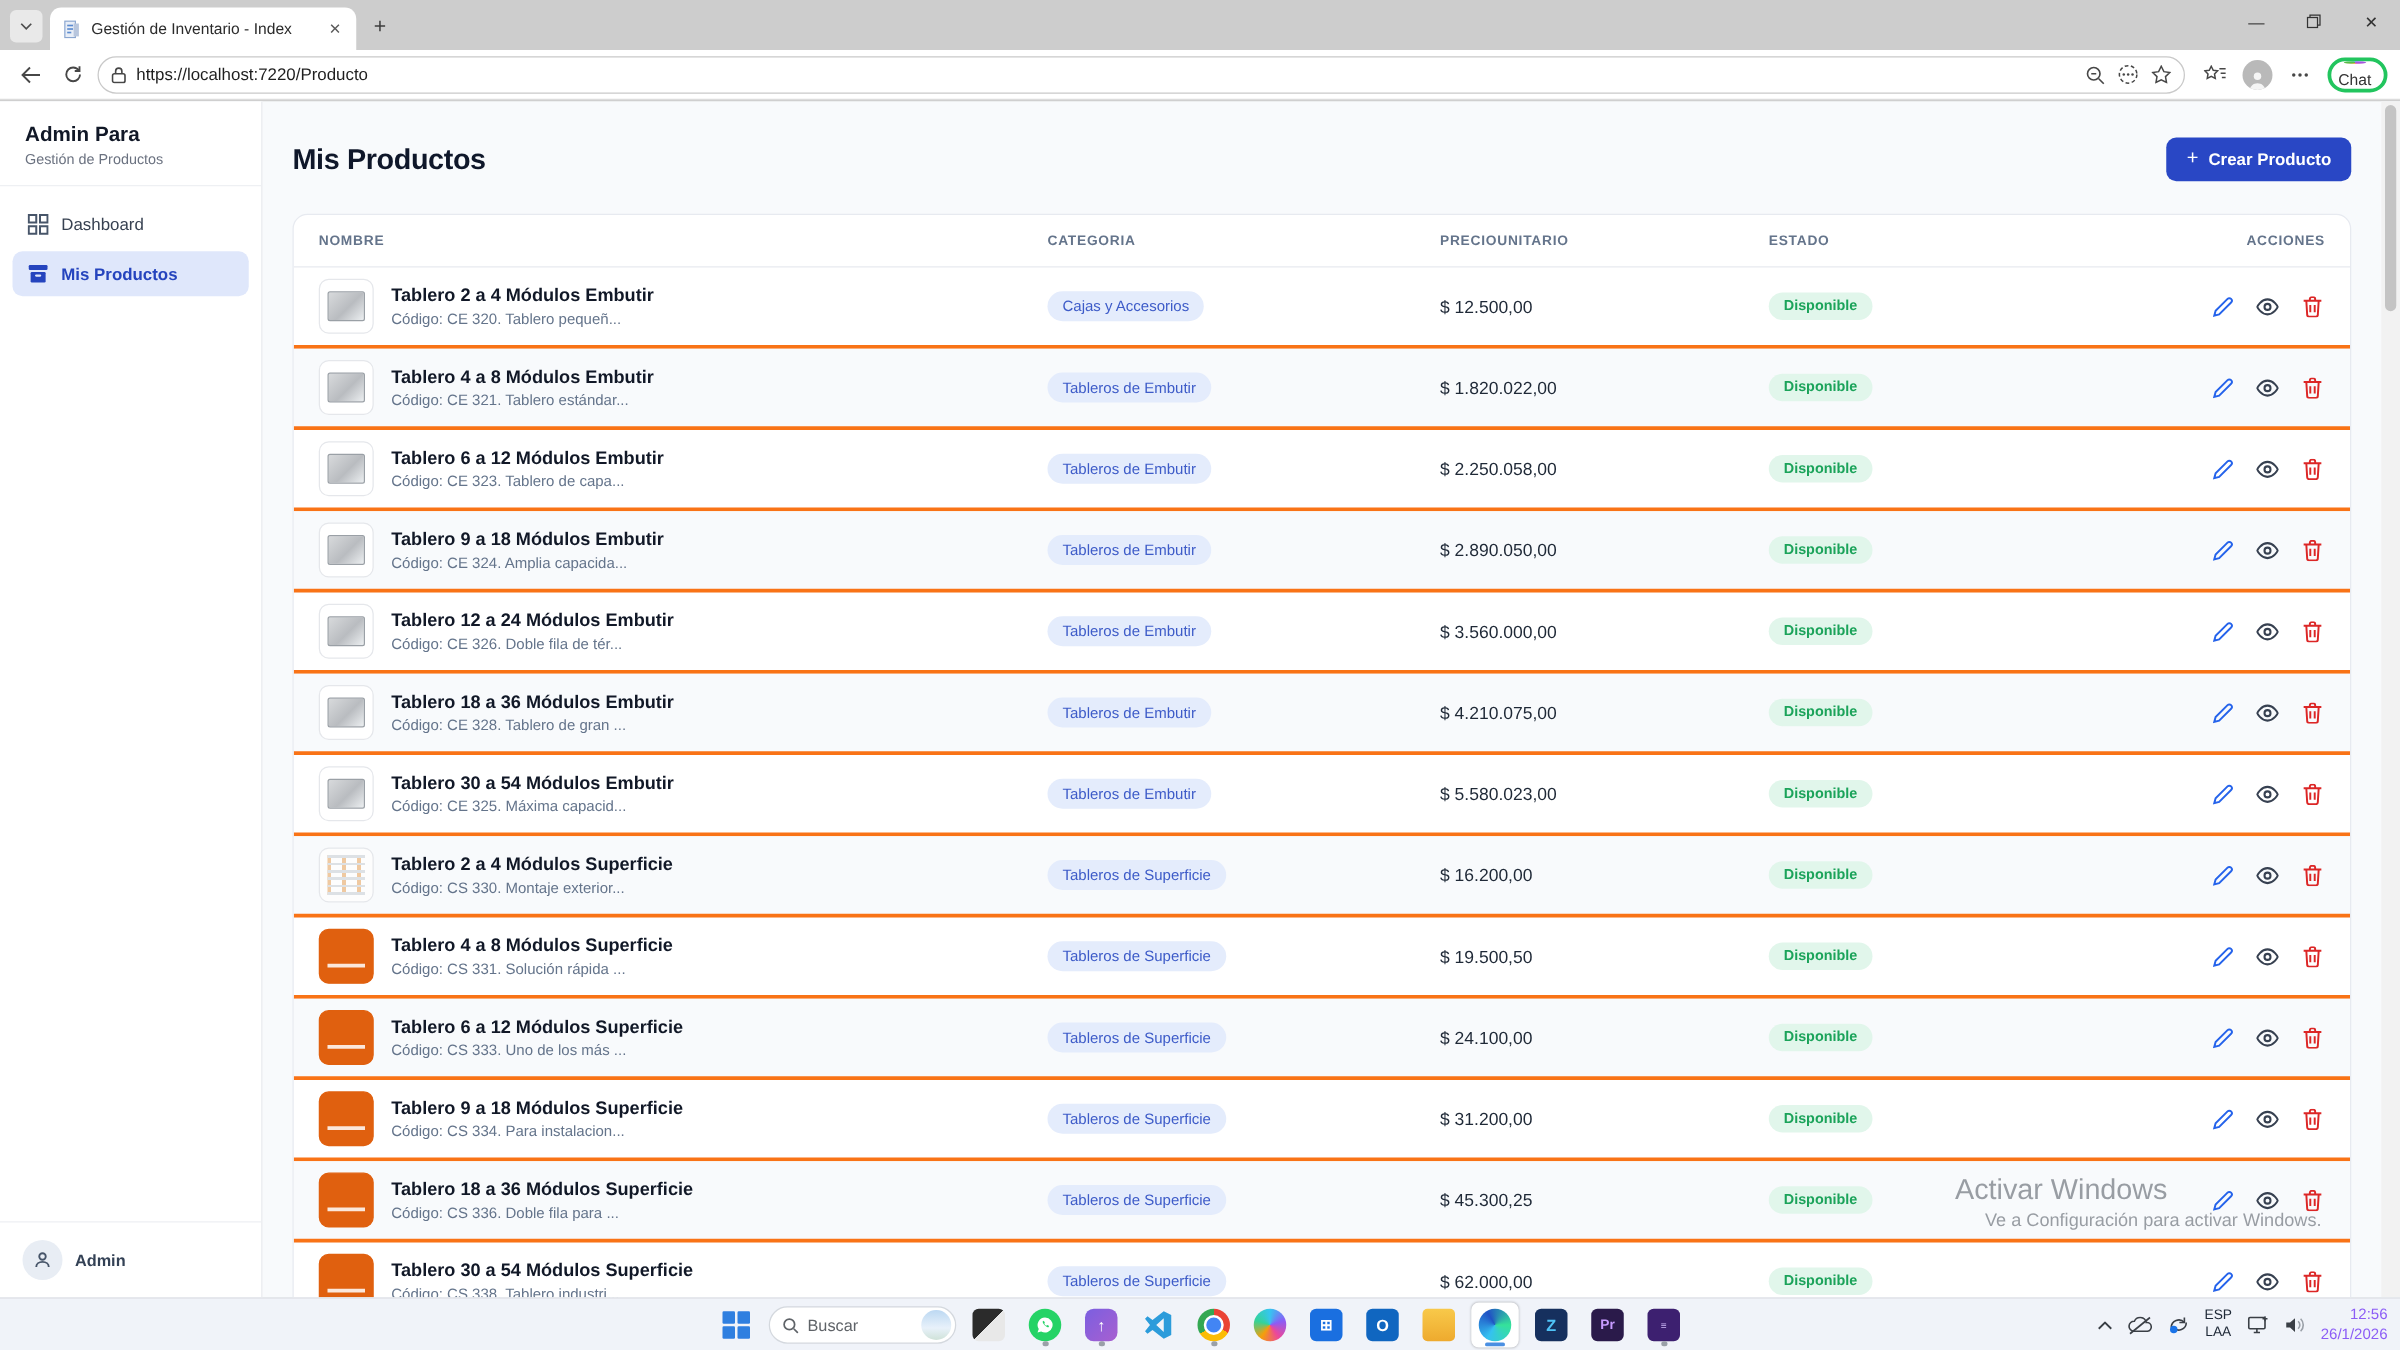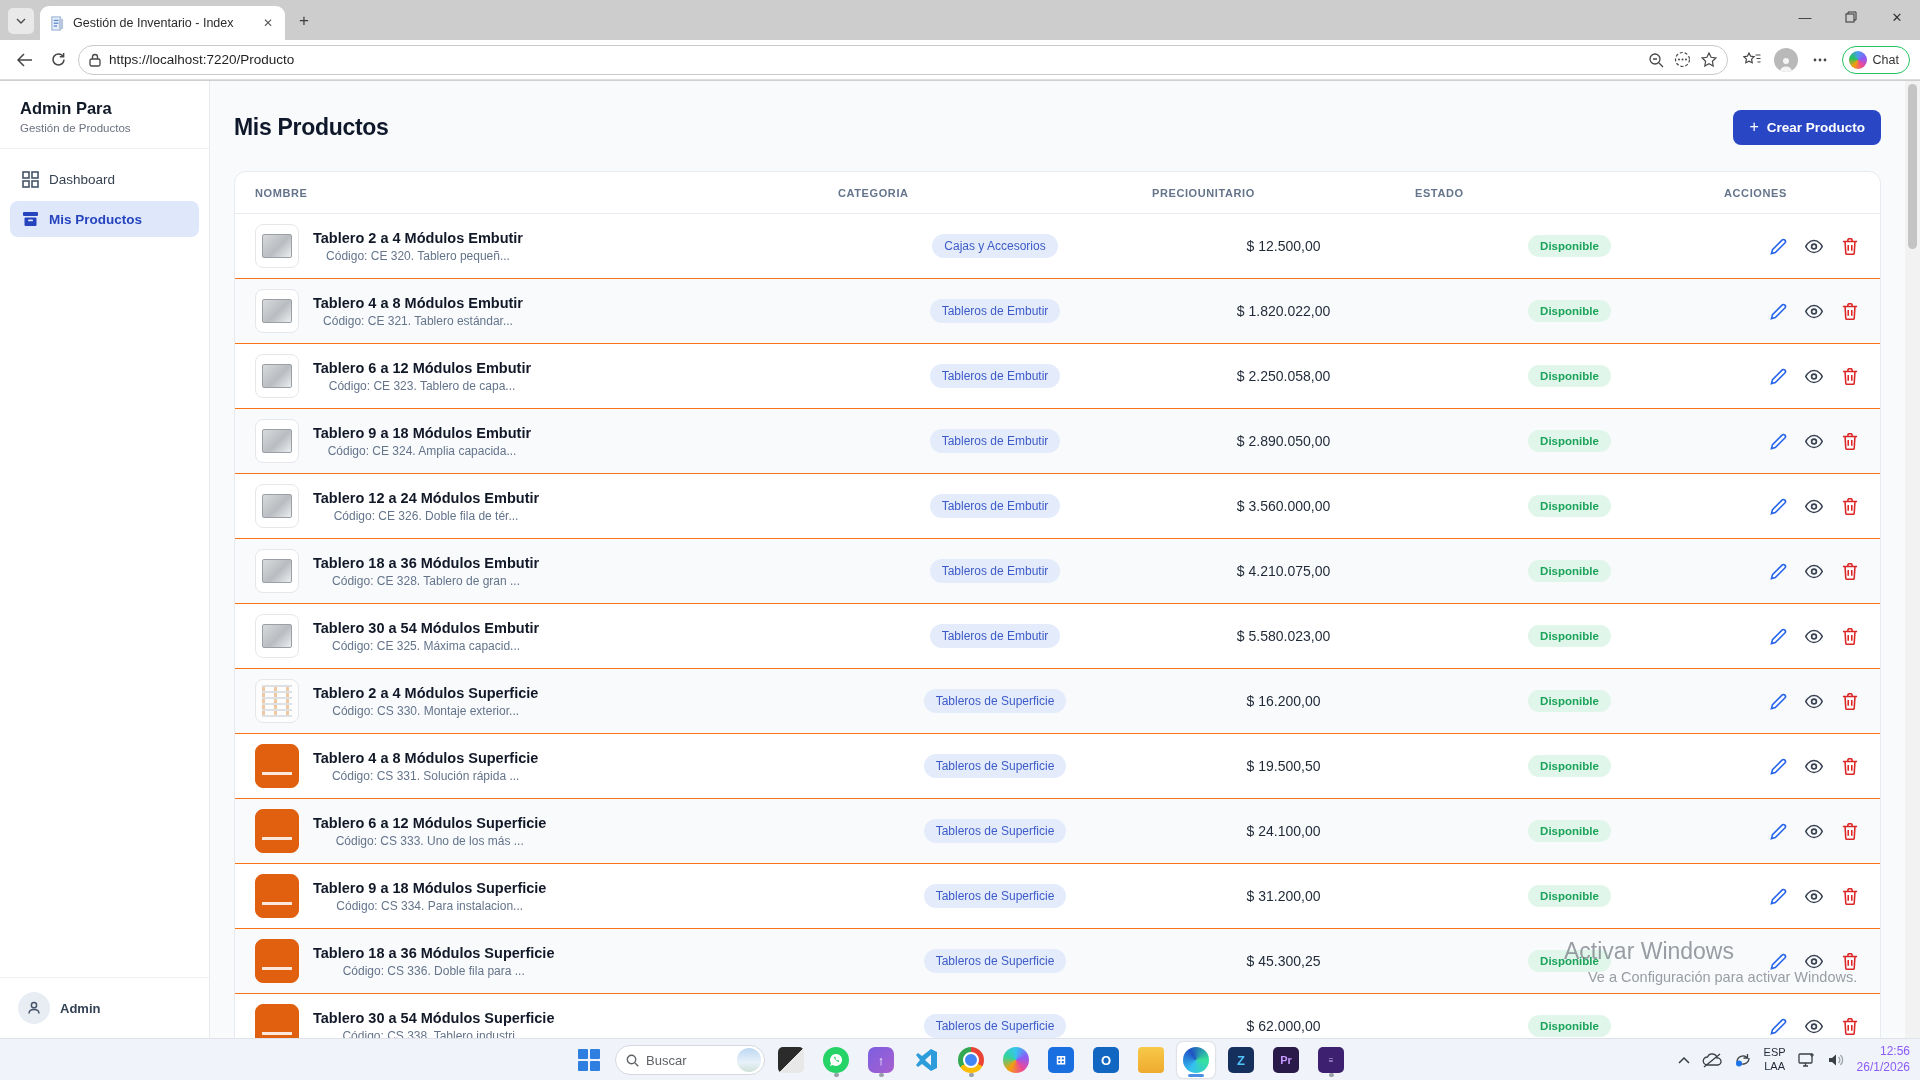--- a/index.html
+++ b/index.html
@@ -23,22 +23,22 @@
 
   .toolbar { height:40px; background:#ffffff; display:flex; align-items:center; padding:0 10px; gap:6px;
     border-bottom:1px solid #dcdcdc; }
   .nav-icon { width:28px; height:28px; display:flex; align-items:center; justify-content:center; color:#474747; border-radius:5px; }
   .addressbar { flex:1; height:30px; border:1px solid #c9c9c9; border-radius:15px; display:flex; align-items:center;
     padding:0 10px; gap:8px; background:#fff; }
   .url-text { font-size:13.5px; color:#1f1f1f; flex:1; }
   .addr-right { display:flex; align-items:center; gap:10px; }
   .tb-right { display:flex; align-items:center; gap:8px; padding-left:4px; }
   .avatar-btn { width:24px; height:24px; border-radius:50%; background:#b9b9b9; display:flex; align-items:flex-end; justify-content:center; overflow:hidden; }
-  .chat-pill { height:28px; border:1px solid #22c55e; border-radius:14px; display:flex; align-items:center; gap:6px;
-    padding:0 10px 0 6px; background:#fff; }
+  .chat-pill { height:28px; border:3px solid #22c55e; border-radius:14px; display:flex; align-items:center; gap:6px;
+    padding:0 10px 0 6px; background:#fff;flex-direction:column; }
   .copilot-logo { width:18px; height:18px; border-radius:50%;
     background:conic-gradient(#4e9af1, #8b5cf6, #ec4899, #f59e0b, #22c55e, #4e9af1); }
   .chat-label { font-size:12.5px; color:#333; }
 
   
   .app { position:absolute; top:81px; left:0; right:0; bottom:42px; display:flex; background:#f8fafc; overflow:hidden; }
 
   .sidebar { width:210px; background:#ffffff; border-right:1px solid #e8eaee; display:flex; flex-direction:column; }
   .sb-head { padding:18px 20px 14px 20px; border-bottom:1px solid #eef0f3; }
   .sb-title { font-size:16.5px; font-weight:bold; color:#111827; }
@@ -56,22 +56,22 @@
   .page-header { display:flex; align-items:center; justify-content:space-between; height:56px; margin-bottom:16px; }
   .page-title { font-size:23px; font-weight:bold; color:#0f172a; letter-spacing:-0.3px; }
   .create-btn { background:#2947c5; color:#fff; border:none; border-radius:8px; height:35px; padding:0 16px;
     font-size:13.5px; font-weight:bold; display:flex; align-items:center; gap:8px; font-family:inherit; }
   .plus { font-size:16px; font-weight:normal; }
 
   .card { background:#fff; border:1px solid #e7eaf0; border-radius:12px; overflow:hidden; }
   .thead, .trow { display:grid; grid-template-columns:583px 314px 263px 309px 1fr; padding:0 20px; align-items:center; }
   .thead { height:42px; border-bottom:1px solid #e7eaf0; }
   .th { font-size:11px; font-weight:bold; color:#64748b; letter-spacing:0.6px; }
-  .th.right { }
-  .trow { height:65px; border-bottom:1px solid #f97316;text-align:center; }
+  .th.right { text-align:right; }
+  .trow { height:65px; border-bottom:3px solid #f97316; }
   .trow:nth-child(even) { background:#f8fafc; }
   .name-cell { display:flex; align-items:center; gap:14px; }
   .thumb { width:44px; height:44px; border:1px solid #e5e7eb; border-radius:8px; background:#fff; overflow:hidden;
     display:flex; align-items:center; justify-content:center; flex:0 0 auto; }
   .thumb.photo .thumb-inner { width:30px; height:24px; background:linear-gradient(135deg,#d8dadc 0%,#b9bcc0 55%,#eceff1 100%);
     border:1px solid #9aa0a6; border-radius:2px; }
   .thumb.sketch { background:#fdfdfd; }
   .thumb.sketch .thumb-inner { width:30px; height:32px;
     background:repeating-linear-gradient(0deg,#cfd4da 0 2px,transparent 2px 6px),
                repeating-linear-gradient(90deg,#e8b27a 0 3px,transparent 3px 12px); opacity:.7; }

